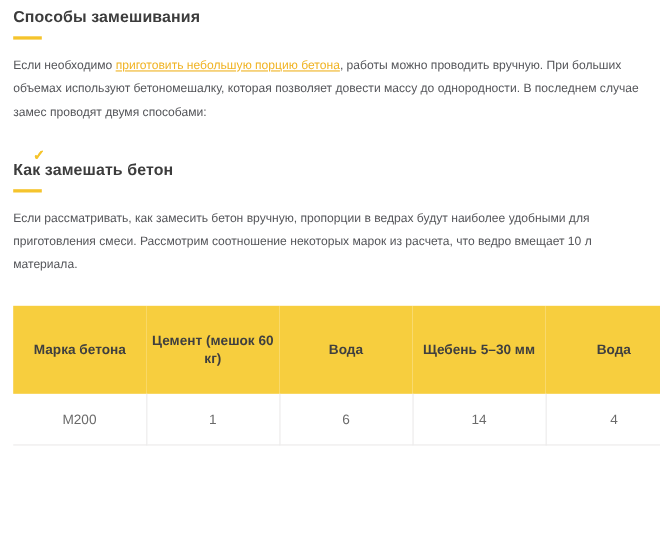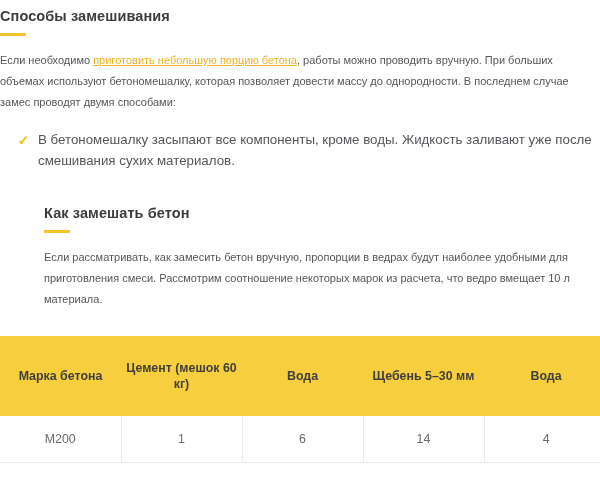--- a/index.html
+++ b/index.html
@@ -12,21 +12,21 @@
     height: 496px;
     font-family: "Liberation Sans", sans-serif;
     color: #4a4a4a;
     overflow: hidden;
   }
   .page {
     position: relative;
     width: 600px;
     height: 496px;
     box-sizing: border-box;
-    padding: 0 0;
+    padding: 0 12px;
   }
   h2.section-title {
     font-size: 14.5px;
     font-weight: bold;
     color: #3c3c3c;
     margin: 0;
     padding-top: 8px;
     letter-spacing: 0.1px;
   }
   .title-rule {
@@ -61,21 +61,20 @@
   ul.checklist li .tick {
     position: absolute;
     left: 18px;
     top: 1px;
     color: #f5c42c;
     font-size: 13px;
     font-weight: bold;
   }
   .block2 {
     margin-top: 26px;
-    margin-left: 44px;
   }
   table.concrete {
     width: 568px;
     border-collapse: collapse;
     margin-top: 26px;
     table-layout: fixed;
   }
   table.concrete thead th {
     background: #f7ce3e;
     color: #3f3f3f;
@@ -109,21 +108,20 @@
   <div class="title-rule"></div>
 
   <p class="para"><span>Если необходимо </span><a class="hl-link" href="#">приготовить небольшую порцию бетона</a><span>, работы можно проводить вручную. При больших объемах используют бетономешалку, которая позволяет довести массу до однородности. В последнем случае замес проводят двумя способами:</span></p>
 
   <ul class="checklist">
     <li>
       <span class="tick">✓</span>
     </li>
     <li>
       <span class="tick">✓</span>
-      <span>В бетономешалку засыпают все компоненты, кроме воды. Жидкость заливают уже после смешивания сухих материалов.</span>
     </li>
   </ul>
 
   <div class="block2">
     <h2 class="section-title">Как замешать бетон</h2>
     <div class="title-rule"></div>
     <p class="para">Если рассматривать, как замесить бетон вручную, пропорции в ведрах будут наиболее удобными для приготовления смеси. Рассмотрим соотношение некоторых марок из расчета, что ведро вмещает 10 л материала.</p>
   </div>
 
   <table class="concrete">

